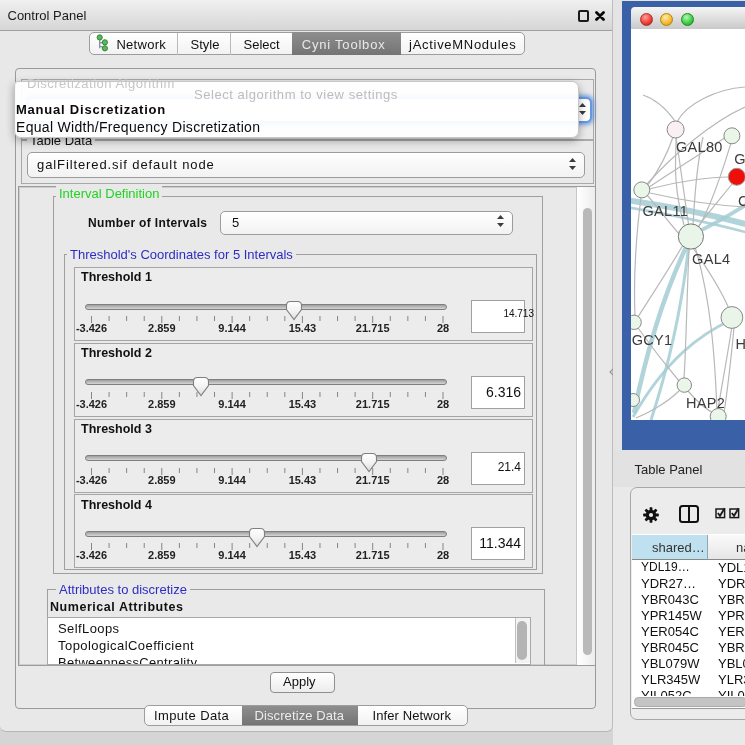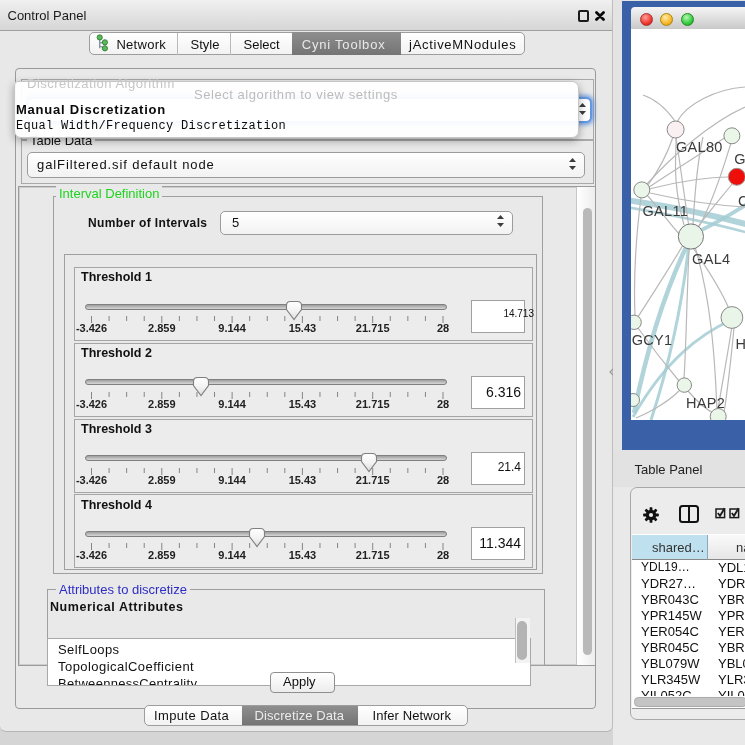--- a/index.html
+++ b/index.html
@@ -67,20 +67,21 @@
 
     <div class="txt" style="left:88px;top:216px;font-size:12px;font-weight:bold;letter-spacing:0.35px;text-align:center;">Number of Intervals</div>
     <div class="abs" style="left:220px;top:211px;width:291px;height:22px;background:linear-gradient(#ffffff,#f2f2f2);border:1px solid #9c9c9c;border-radius:5px;"></div>
     <div class="txt" style="left:232px;top:215px;font-size:13px;">5</div>
     <svg class="abs" style="left:496px;top:214px;" width="9" height="14" viewBox="0 0 9 14">
       <path d="M4.5 1 L8 5 L1 5 Z" fill="#3c3c3c"></path>
       <path d="M4.5 13 L8 9 L1 9 Z" fill="#3c3c3c"></path>
     </svg>
 
     <div class="abs" style="left:64px;top:254px;width:472.5px;height:316px;border:1px solid #9f9f9f;box-sizing:border-box;"></div>
+    <div class="txt" style="left:67px;top:247px;font-size:13px;color:#2d2dc4;background:#e9e9e9;padding:0 3px;">Threshold's Coordinates for 5 Intervals</div>
 
     <div class="abs" style="left:74px;top:267.0px;width:459px;height:74px;background:#ececec;border:1px solid #a5a5a5;box-sizing:border-box;"></div>
     <div class="txt" style="left:81px;top:270.3px;font-size:12.5px;font-weight:bold;">Threshold 1</div>
     <div class="abs" style="left:85px;top:303.5px;width:360px;height:4px;background:linear-gradient(#9e9e9e,#d6d6d6);border:1px solid #7f7f7f;border-radius:3px;"></div>
     <svg class="abs" style="left:85px;top:316.0px;" width="366" height="8">
         <line x1="6.50" y1="0" x2="6.50" y2="7" stroke="#858585" stroke-width="1"></line>
         <line x1="24.08" y1="0" x2="24.08" y2="5" stroke="#858585" stroke-width="1"></line>
         <line x1="41.65" y1="0" x2="41.65" y2="5" stroke="#858585" stroke-width="1"></line>
         <line x1="59.22" y1="0" x2="59.22" y2="5" stroke="#858585" stroke-width="1"></line>
         <line x1="76.80" y1="0" x2="76.80" y2="7" stroke="#858585" stroke-width="1"></line>
@@ -251,21 +252,21 @@
           </linearGradient>
         </defs>
         <path d="M1.5,5.5 Q1.5,1.5 5.5,1.5 L12.5,1.5 Q16.5,1.5 16.5,5.5 L16.5,9.5 L9,19.5 L1.5,9.5 Z" fill="url(#thg4)" stroke="#7f7f7f" stroke-width="1.1"></path>
       </svg>
     <div class="abs" style="left:471px;top:527.4px;width:54px;height:33px;background:#fff;border:1px solid #a0a0a0;box-sizing:border-box;"></div>
     <div class="txt" style="left:471px;top:535.4px;width:50px;text-align:right;font-size:14px;">11.344</div>
 
     <div class="abs" style="left:47px;top:589px;width:496px;height:75px;border:1px solid #9f9f9f;"></div>
     <div class="txt" style="left:56px;top:582px;font-size:13px;color:#2d2dc4;background:#e9e9e9;padding:0 3px;">Attributes to discretize</div>
     <div class="txt" style="left:50px;top:600px;font-size:12.5px;font-weight:bold;letter-spacing:0.55px;">Numerical Attributes</div>
-    <div class="abs" style="left:47px;top:617px;width:482px;height:46px;background:#fff;border:1px solid #a8a8a8;overflow:hidden;margin-top:21px;">
+    <div class="abs" style="left:47px;top:617px;width:482px;height:46px;background:#fff;border:1px solid #a8a8a8;overflow:hidden;">
       <div class="txt" style="left:10px;top:3px;font-size:13px;letter-spacing:0.4px;">SelfLoops</div>
       <div class="txt" style="left:10px;top:20px;font-size:13px;letter-spacing:0.45px;">TopologicalCoefficient</div>
       <div class="txt" style="left:10px;top:37px;font-size:13px;letter-spacing:0.3px;">BetweennessCentrality</div>
     </div>
     <div class="abs" style="left:515px;top:618px;width:14px;height:45px;background:#f3f3f3;border-left:1px solid #c0c0c0;"></div>
     <div class="abs" style="left:517px;top:621px;width:10px;height:39px;background:#b4b4b4;border-radius:5px;"></div>
 
     <div class="abs" style="left:270px;top:672px;width:63px;height:19px;background:linear-gradient(#ffffff,#ececec);border:1px solid #8f8f8f;border-radius:4px;"></div>
     <div class="txt" style="left:283px;top:674px;font-size:13px;">Apply</div>
 
@@ -273,21 +274,21 @@
     <div class="abs" style="left:242px;top:705.5px;width:115.6px;height:19.5px;background:linear-gradient(#8e8e8e,#747474);"></div>
     <div class="txt" style="left:154px;top:708px;font-size:13px;letter-spacing:0.4px;text-align:right;">Impute Data</div>
     <div class="txt" style="left:254.5px;top:708px;font-size:13px;letter-spacing:0.1px;color:#ececec;">Discretize Data</div>
     <div class="txt" style="left:372.5px;top:708px;font-size:13px;letter-spacing:0.1px;">Infer Network</div>
   </div>
 
   <div class="abs" style="left:13.5px;top:81px;width:563px;height:55px;background:rgba(255,255,255,0.94);border:1px solid #c6c6c6;border-radius:4px 7px 7px 7px;box-shadow:0 3px 9px rgba(0,0,0,0.33);"></div>
   <div class="txt" style="left:27px;top:76px;font-size:13px;letter-spacing:0.5px;color:#c6c6c6;">Discretization Algorithm</div>
   <div class="txt" style="left:194px;top:87px;font-size:13px;letter-spacing:0.55px;color:#bcbcbc;">Select algorithm to view settings</div>
   <div class="txt" style="left:16px;top:101.5px;font-size:13px;letter-spacing:0.78px;font-weight:bold;color:#0a0a0a;">Manual Discretization</div>
-  <div class="txt" style="left:16px;top:119px;font-size:12px;letter-spacing:0.3px;color:#0a0a0a;font-family:Liberation Mono, monospace;">Equal Width/Frequency Discretization</div>
+  <div class="txt" style="left:16px;top:119px;font-size:14px;letter-spacing:0.3px;color:#0a0a0a;">Equal Width/Frequency Discretization</div>
 
   <svg class="abs" style="left:608px;top:366px;" width="8" height="12" viewBox="0 0 8 12">
       <path d="M6 2 L2 6 L6 10" fill="none" stroke="#9a9a9a" stroke-width="1.2"></path>
     </svg>
 
   <div class="abs" style="left:613px;top:0;width:132px;height:745px;background:#e4e4e4;"></div>
   <div class="abs" style="left:613px;top:487px;width:132px;height:258px;background:#e9e9e9;"></div>
 
   <div class="abs" style="left:622px;top:1px;width:123px;height:449px;background:#3a61a7;"></div>
   <div class="abs" style="left:631px;top:7px;width:114px;height:22px;background:linear-gradient(#f5f5f5,#c9c9c9);border-bottom:1px solid #7a7a7a;border-radius:4px 0 0 0;"></div>

